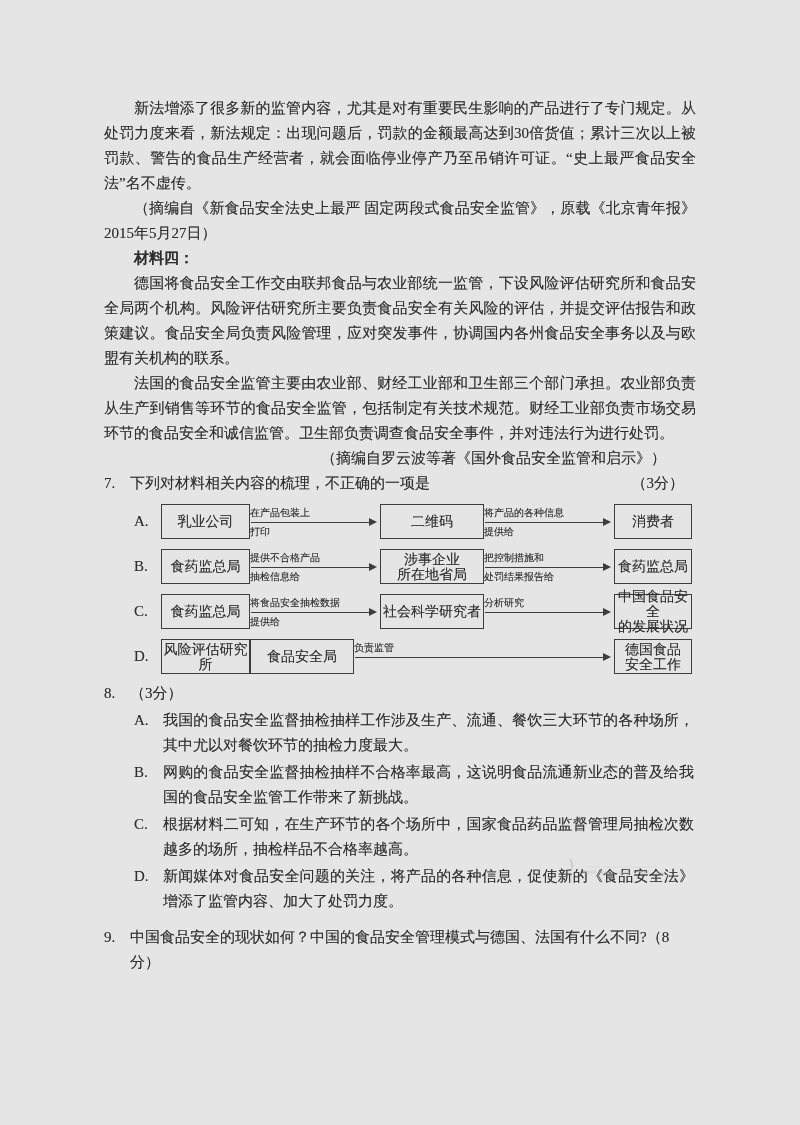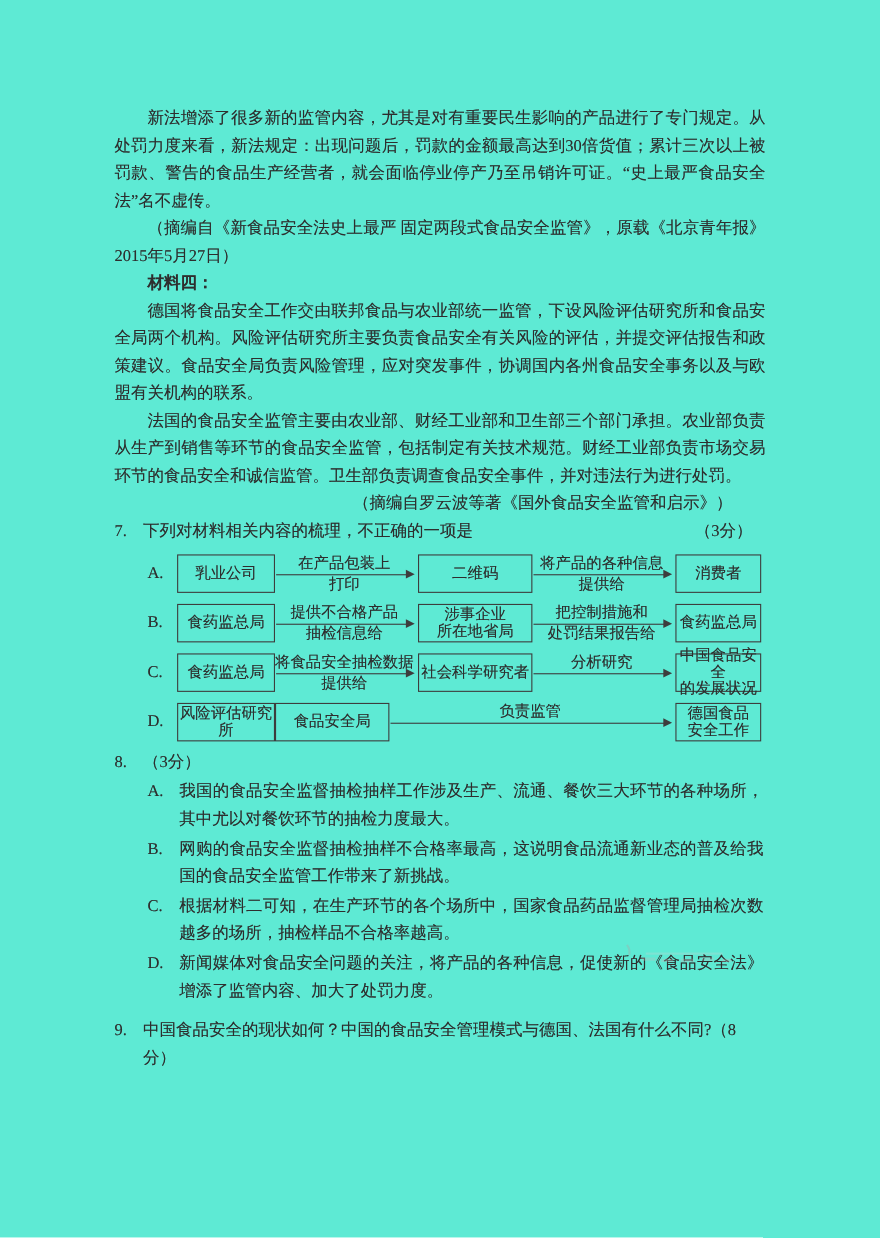--- a/index.html
+++ b/index.html
@@ -1,19 +1,19 @@
 <!DOCTYPE html>
 <html><head>
 <meta charset="utf-8">
 <style>
   html,body{margin:0;padding:0;background:#ffffff;}
   .page{
     position:relative;
     width:800px;height:1125px;
-    background:#5eead4;
+    background:#e5e5e5;
     font-family:"Liberation Serif","DejaVu Serif",serif;
     color:#2e2e2e;
     overflow:hidden;
   }
   .content{
     position:absolute;
     left:104px;top:96px;
     width:592px;
     font-size:15px;
     line-height:25px;
@@ -87,22 +87,21 @@
     content:"";
     position:absolute;
     right:-3px;top:-4.7px;
     width:0;height:0;
     border-left:8px solid #3d3d3d;
     border-top:4px solid transparent;
     border-bottom:4px solid transparent;
   }
   .fc-arrow .al1, .fc-arrow .al2{
     position:absolute;left:0;right:4px;
-    text-align:center;
-    font-size:14px;
+    font-size:10px;
     line-height:15px;
     white-space:nowrap;
   }
   .fc-arrow .al1{bottom:50%;padding-bottom:2px;}
   .fc-arrow .al2{top:50%;padding-top:2px;}
   .fc-arrow .al2:empty{display:none;}
   
   .opts{margin:2px 0 0 30px;}
   .opt{
     display:flex;

